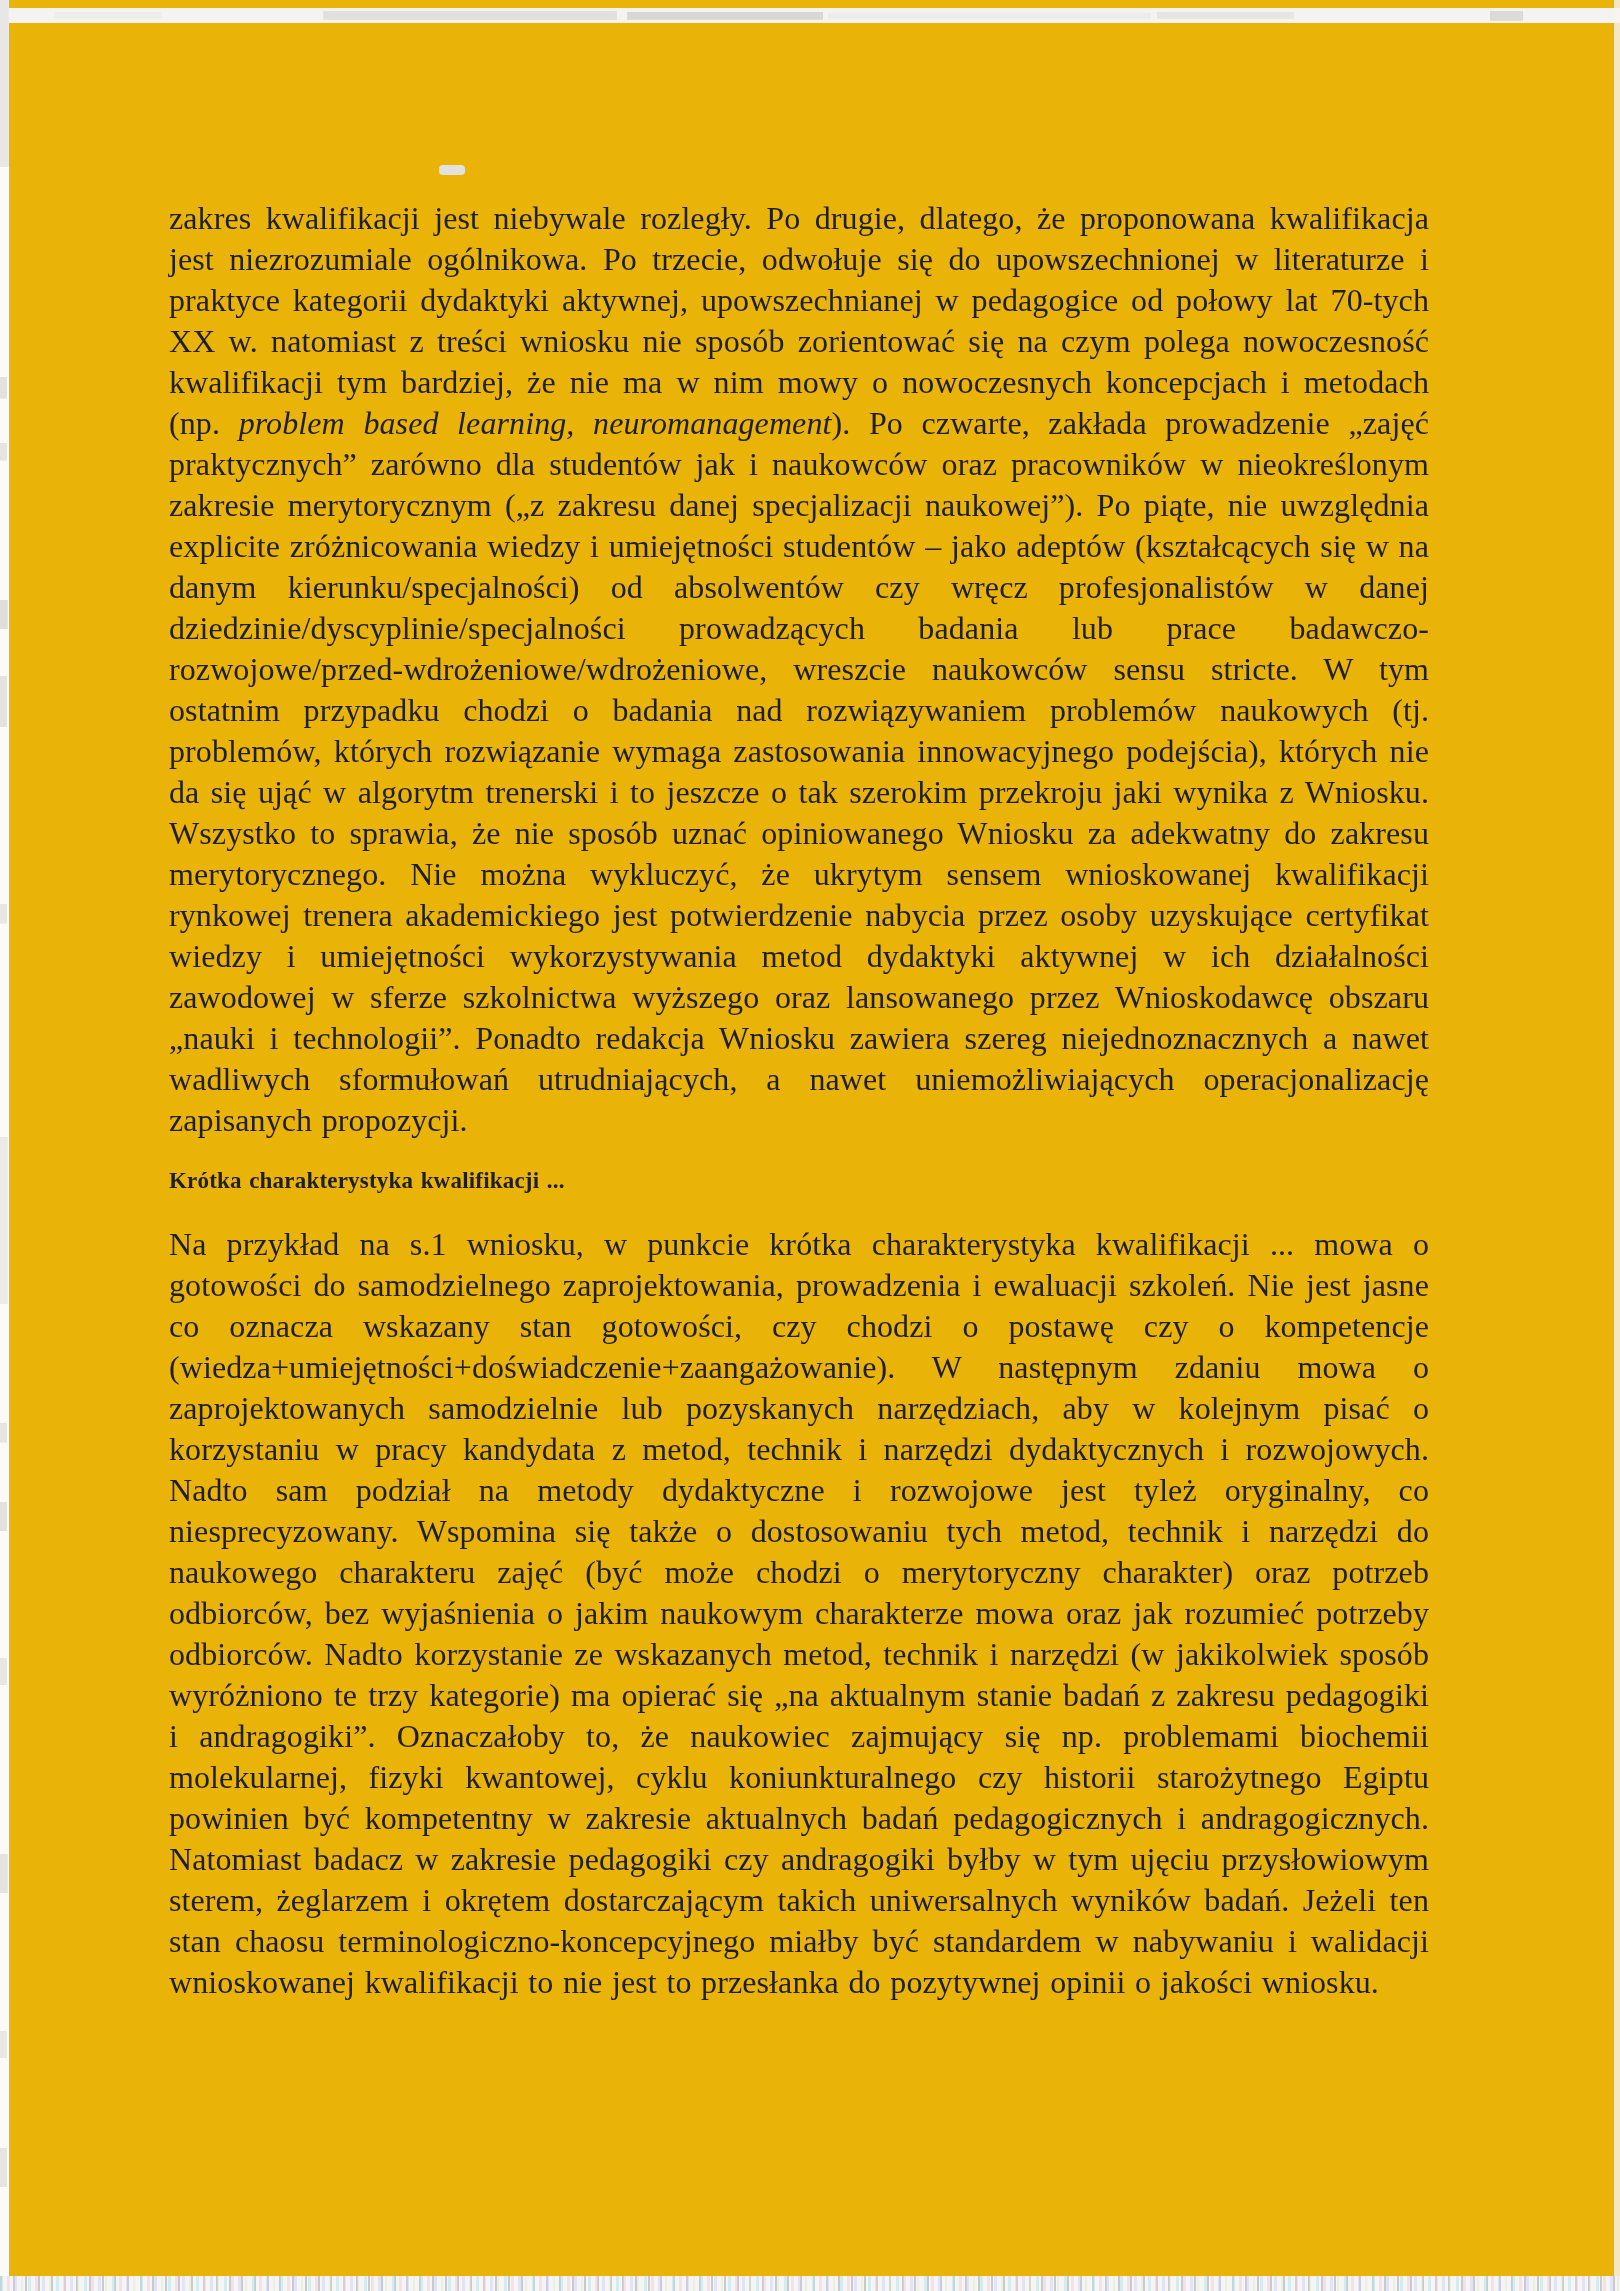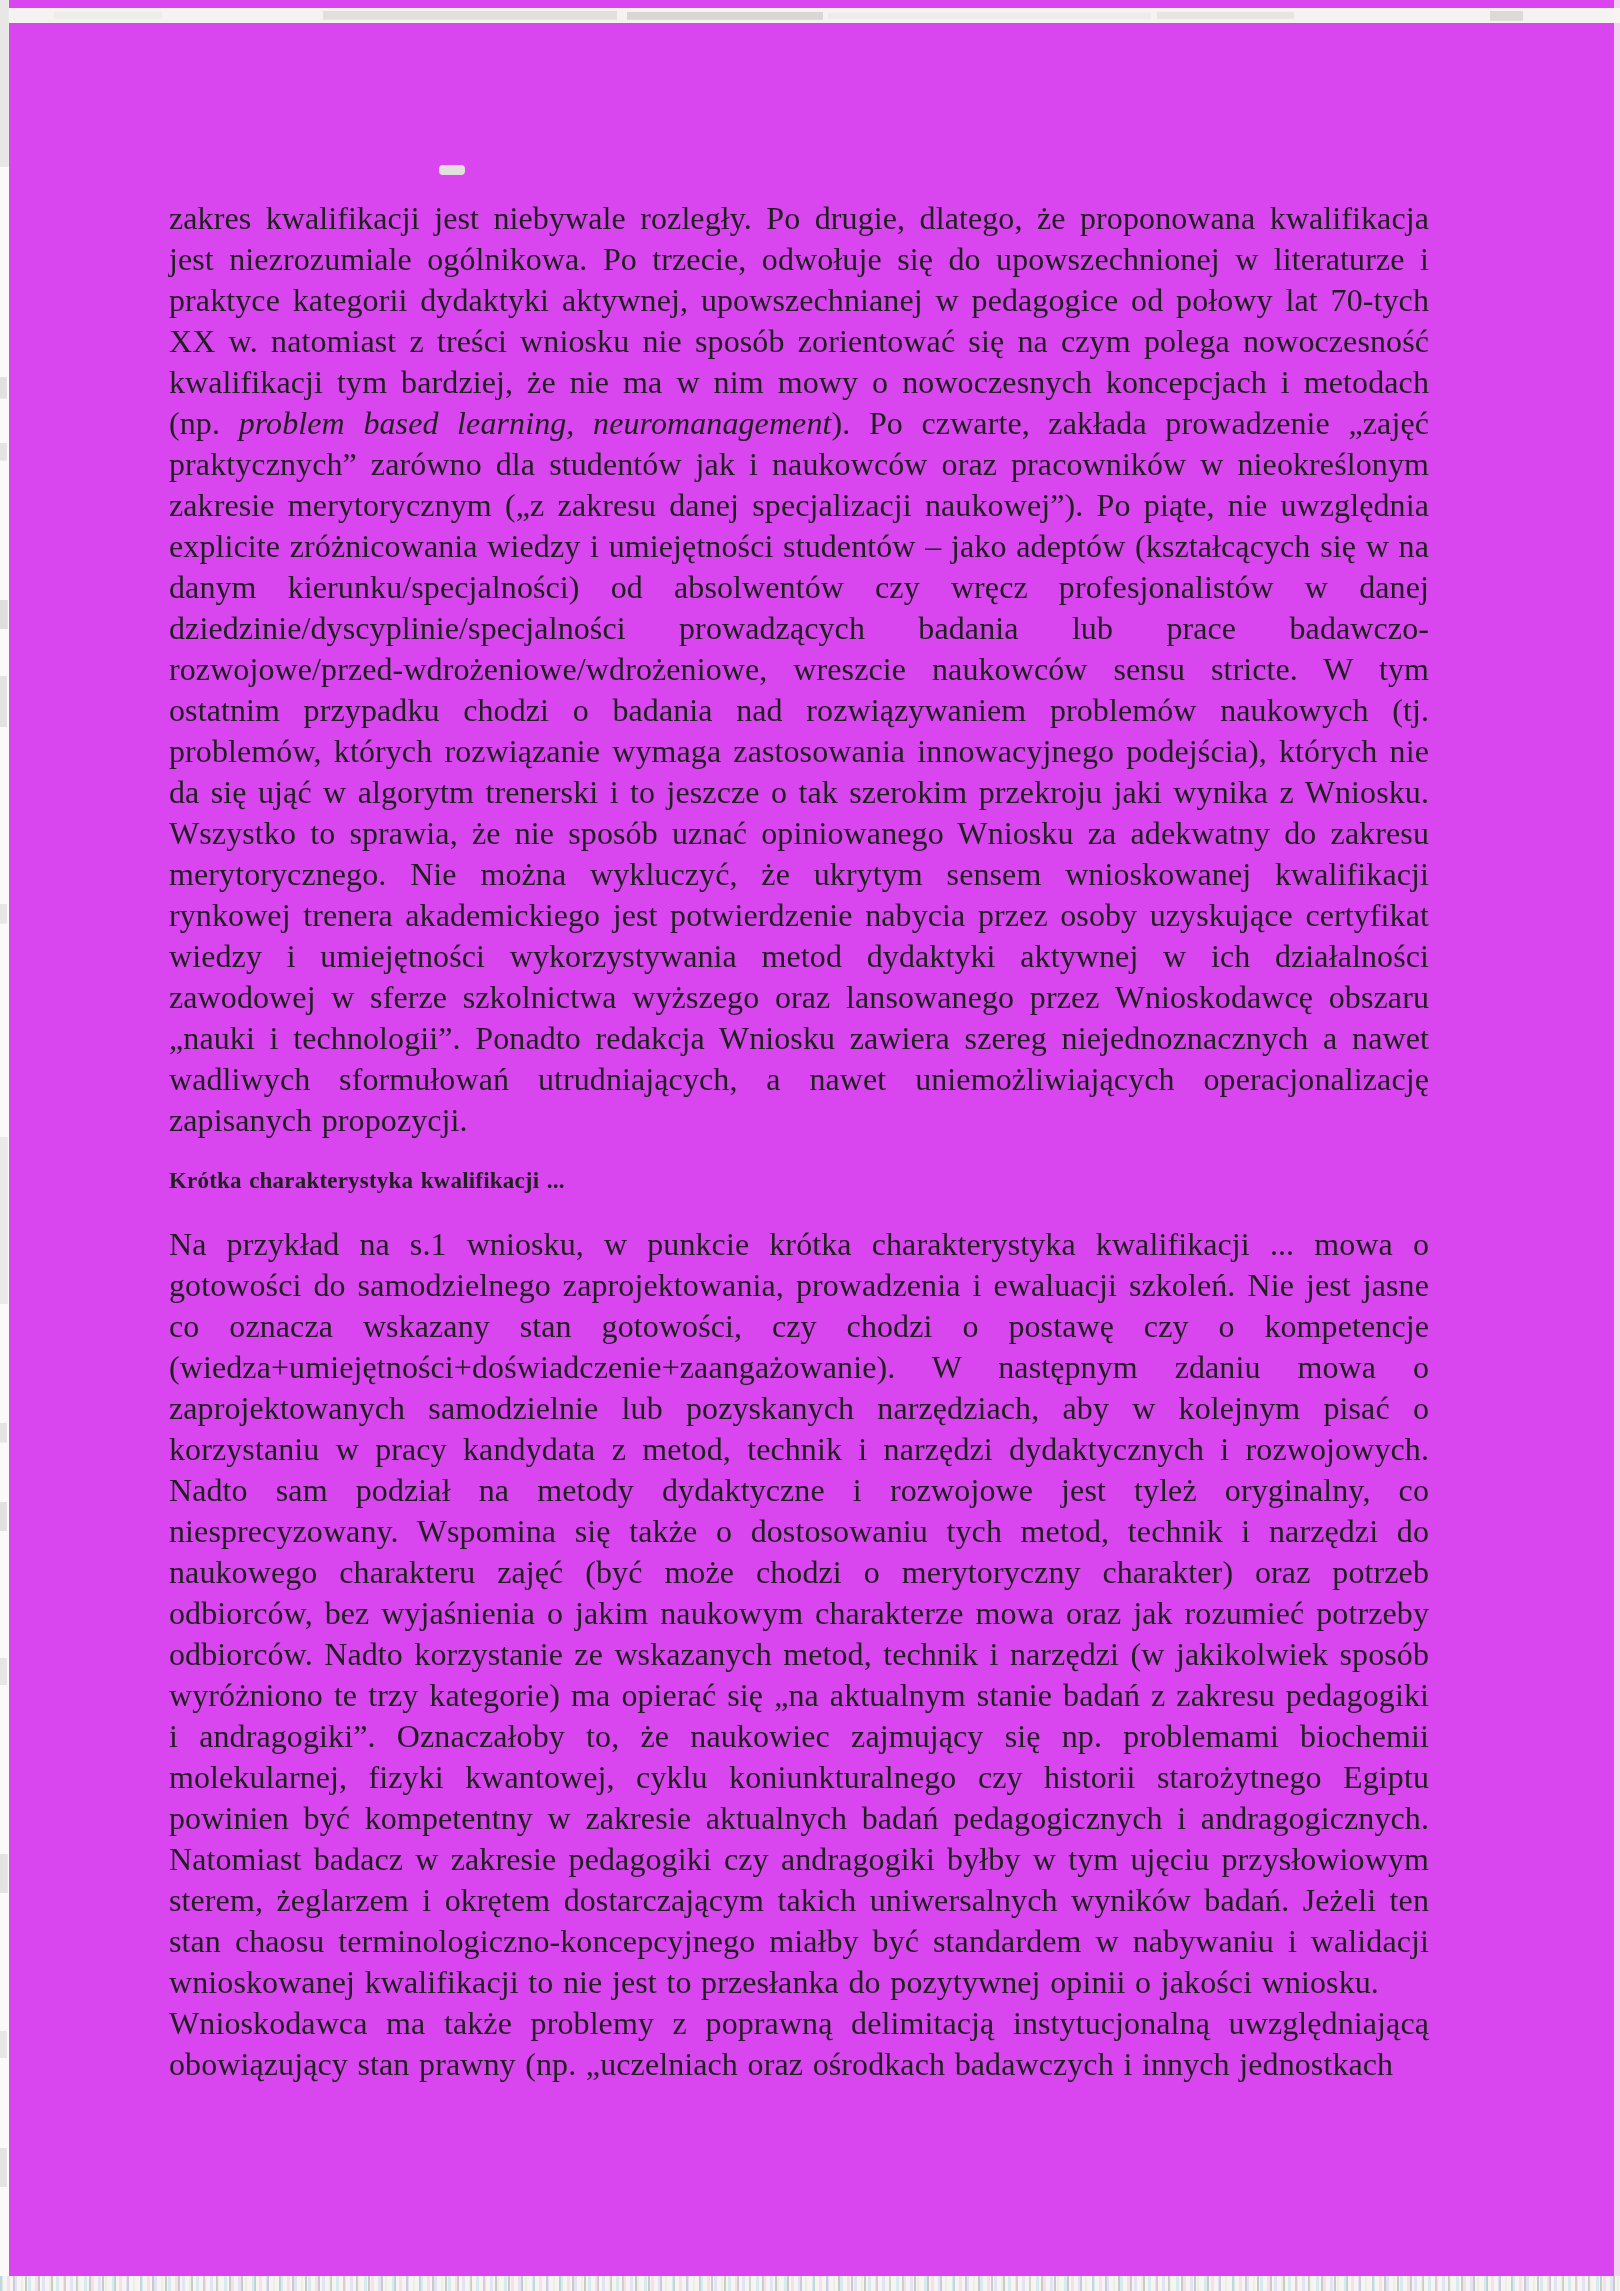--- a/index.html
+++ b/index.html
@@ -4,21 +4,21 @@
 <style>
   html, body {
     margin: 0;
     padding: 0;
     background: #ffffff;
   }
   .page {
     position: relative;
     width: 1620px;
     height: 2292px;
-    background: #d946ef;
+    background: #eab308;
     overflow: hidden;
     font-family: "Liberation Serif", "DejaVu Serif", serif;
   }
 
   
   .scan-noise-top {
     position: absolute;
     top: 7.8px; left: 0;
     width: 100%; height: 15.7px;
     background:
@@ -126,20 +126,19 @@
   <div class="scan-edge-right"></div>
 
   <div class="content">
 
     <p class="para"><span>zakres kwalifikacji jest niebywale rozległy. Po drugie, dlatego, że proponowana kwalifikacja jest niezrozumiale ogólnikowa. Po trzecie, odwołuje się do upowszechnionej w literaturze i praktyce kategorii dydaktyki aktywnej, upowszechnianej w pedagogice od połowy lat 70-tych XX w. natomiast z treści wniosku nie sposób zorientować się na czym polega nowoczesność kwalifikacji tym bardziej, że nie ma w nim mowy o nowoczesnych koncepcjach i metodach (np. </span><span class="italic-phrase">problem based learning, neuromanagement</span><span>). Po czwarte, zakłada prowadzenie „zajęć praktycznych” zarówno dla studentów jak i naukowców oraz pracowników w nieokreślonym zakresie merytorycznym („z zakresu danej specjalizacji naukowej”). Po piąte, nie uwzględnia explicite zróżnicowania wiedzy i umiejętności studentów – jako adeptów (kształcących się w na danym kierunku/specjalności) od absolwentów czy wręcz profesjonalistów w danej dziedzinie/dyscyplinie/specjalności prowadzących badania lub prace badawczo-rozwojowe/przed-wdrożeniowe/wdrożeniowe, wreszcie naukowców sensu stricte. W tym ostatnim przypadku chodzi o badania nad rozwiązywaniem problemów naukowych (tj. problemów, których rozwiązanie wymaga zastosowania innowacyjnego podejścia), których nie da się ująć w algorytm trenerski i to jeszcze o tak szerokim przekroju jaki wynika z Wniosku. Wszystko to sprawia, że nie sposób uznać opiniowanego Wniosku za adekwatny do zakresu merytorycznego. Nie można wykluczyć, że ukrytym sensem wnioskowanej kwalifikacji rynkowej trenera akademickiego jest potwierdzenie nabycia przez osoby uzyskujące certyfikat wiedzy i umiejętności wykorzystywania metod dydaktyki aktywnej w ich działalności zawodowej w sferze szkolnictwa wyższego oraz lansowanego przez Wnioskodawcę obszaru „nauki i technologii”. Ponadto redakcja Wniosku zawiera szereg niejednoznacznych a nawet wadliwych sformułowań utrudniających, a nawet uniemożliwiających operacjonalizację zapisanych propozycji.</span></p>
 
     <h2 class="heading">Krótka charakterystyka kwalifikacji ...</h2>
 
     <p class="para">Na przykład na s.1 wniosku, w punkcie krótka charakterystyka kwalifikacji ... mowa o gotowości do samodzielnego zaprojektowania, prowadzenia i ewaluacji szkoleń. Nie jest jasne co oznacza wskazany stan gotowości, czy chodzi o postawę czy o kompetencje (wiedza+umiejętności+doświadczenie+zaangażowanie). W następnym zdaniu mowa o zaprojektowanych samodzielnie lub pozyskanych narzędziach, aby w kolejnym pisać o korzystaniu w pracy kandydata z metod, technik i narzędzi dydaktycznych i rozwojowych. Nadto sam podział na metody dydaktyczne i rozwojowe jest tyleż oryginalny, co niesprecyzowany. Wspomina się także o dostosowaniu tych metod, technik i narzędzi do naukowego charakteru zajęć (być może chodzi o merytoryczny charakter) oraz potrzeb odbiorców, bez wyjaśnienia o jakim naukowym charakterze mowa oraz jak rozumieć potrzeby odbiorców. Nadto korzystanie ze wskazanych metod, technik i narzędzi (w jakikolwiek sposób wyróżniono te trzy kategorie) ma opierać się „na aktualnym stanie badań z zakresu pedagogiki i andragogiki”. Oznaczałoby to, że naukowiec zajmujący się np.  problemami biochemii molekularnej, fizyki kwantowej, cyklu koniunkturalnego czy historii starożytnego Egiptu powinien być kompetentny w zakresie aktualnych badań pedagogicznych i andragogicznych. Natomiast badacz w zakresie pedagogiki czy andragogiki byłby w tym ujęciu przysłowiowym sterem, żeglarzem i okrętem dostarczającym takich uniwersalnych wyników badań. Jeżeli ten stan chaosu terminologiczno-koncepcyjnego miałby być standardem w nabywaniu i walidacji wnioskowanej kwalifikacji to nie jest to przesłanka do pozytywnej opinii o jakości wniosku.</p>
 
-    <p class="para">Wnioskodawca ma także problemy z poprawną delimitacją instytucjonalną uwzględniającą obowiązujący stan prawny (np. „uczelniach oraz ośrodkach badawczych i innych jednostkach</p>
 
   </div>
 
   <div class="scan-noise-bottom"></div>
 
 </div>
 
 
 </body></html>

